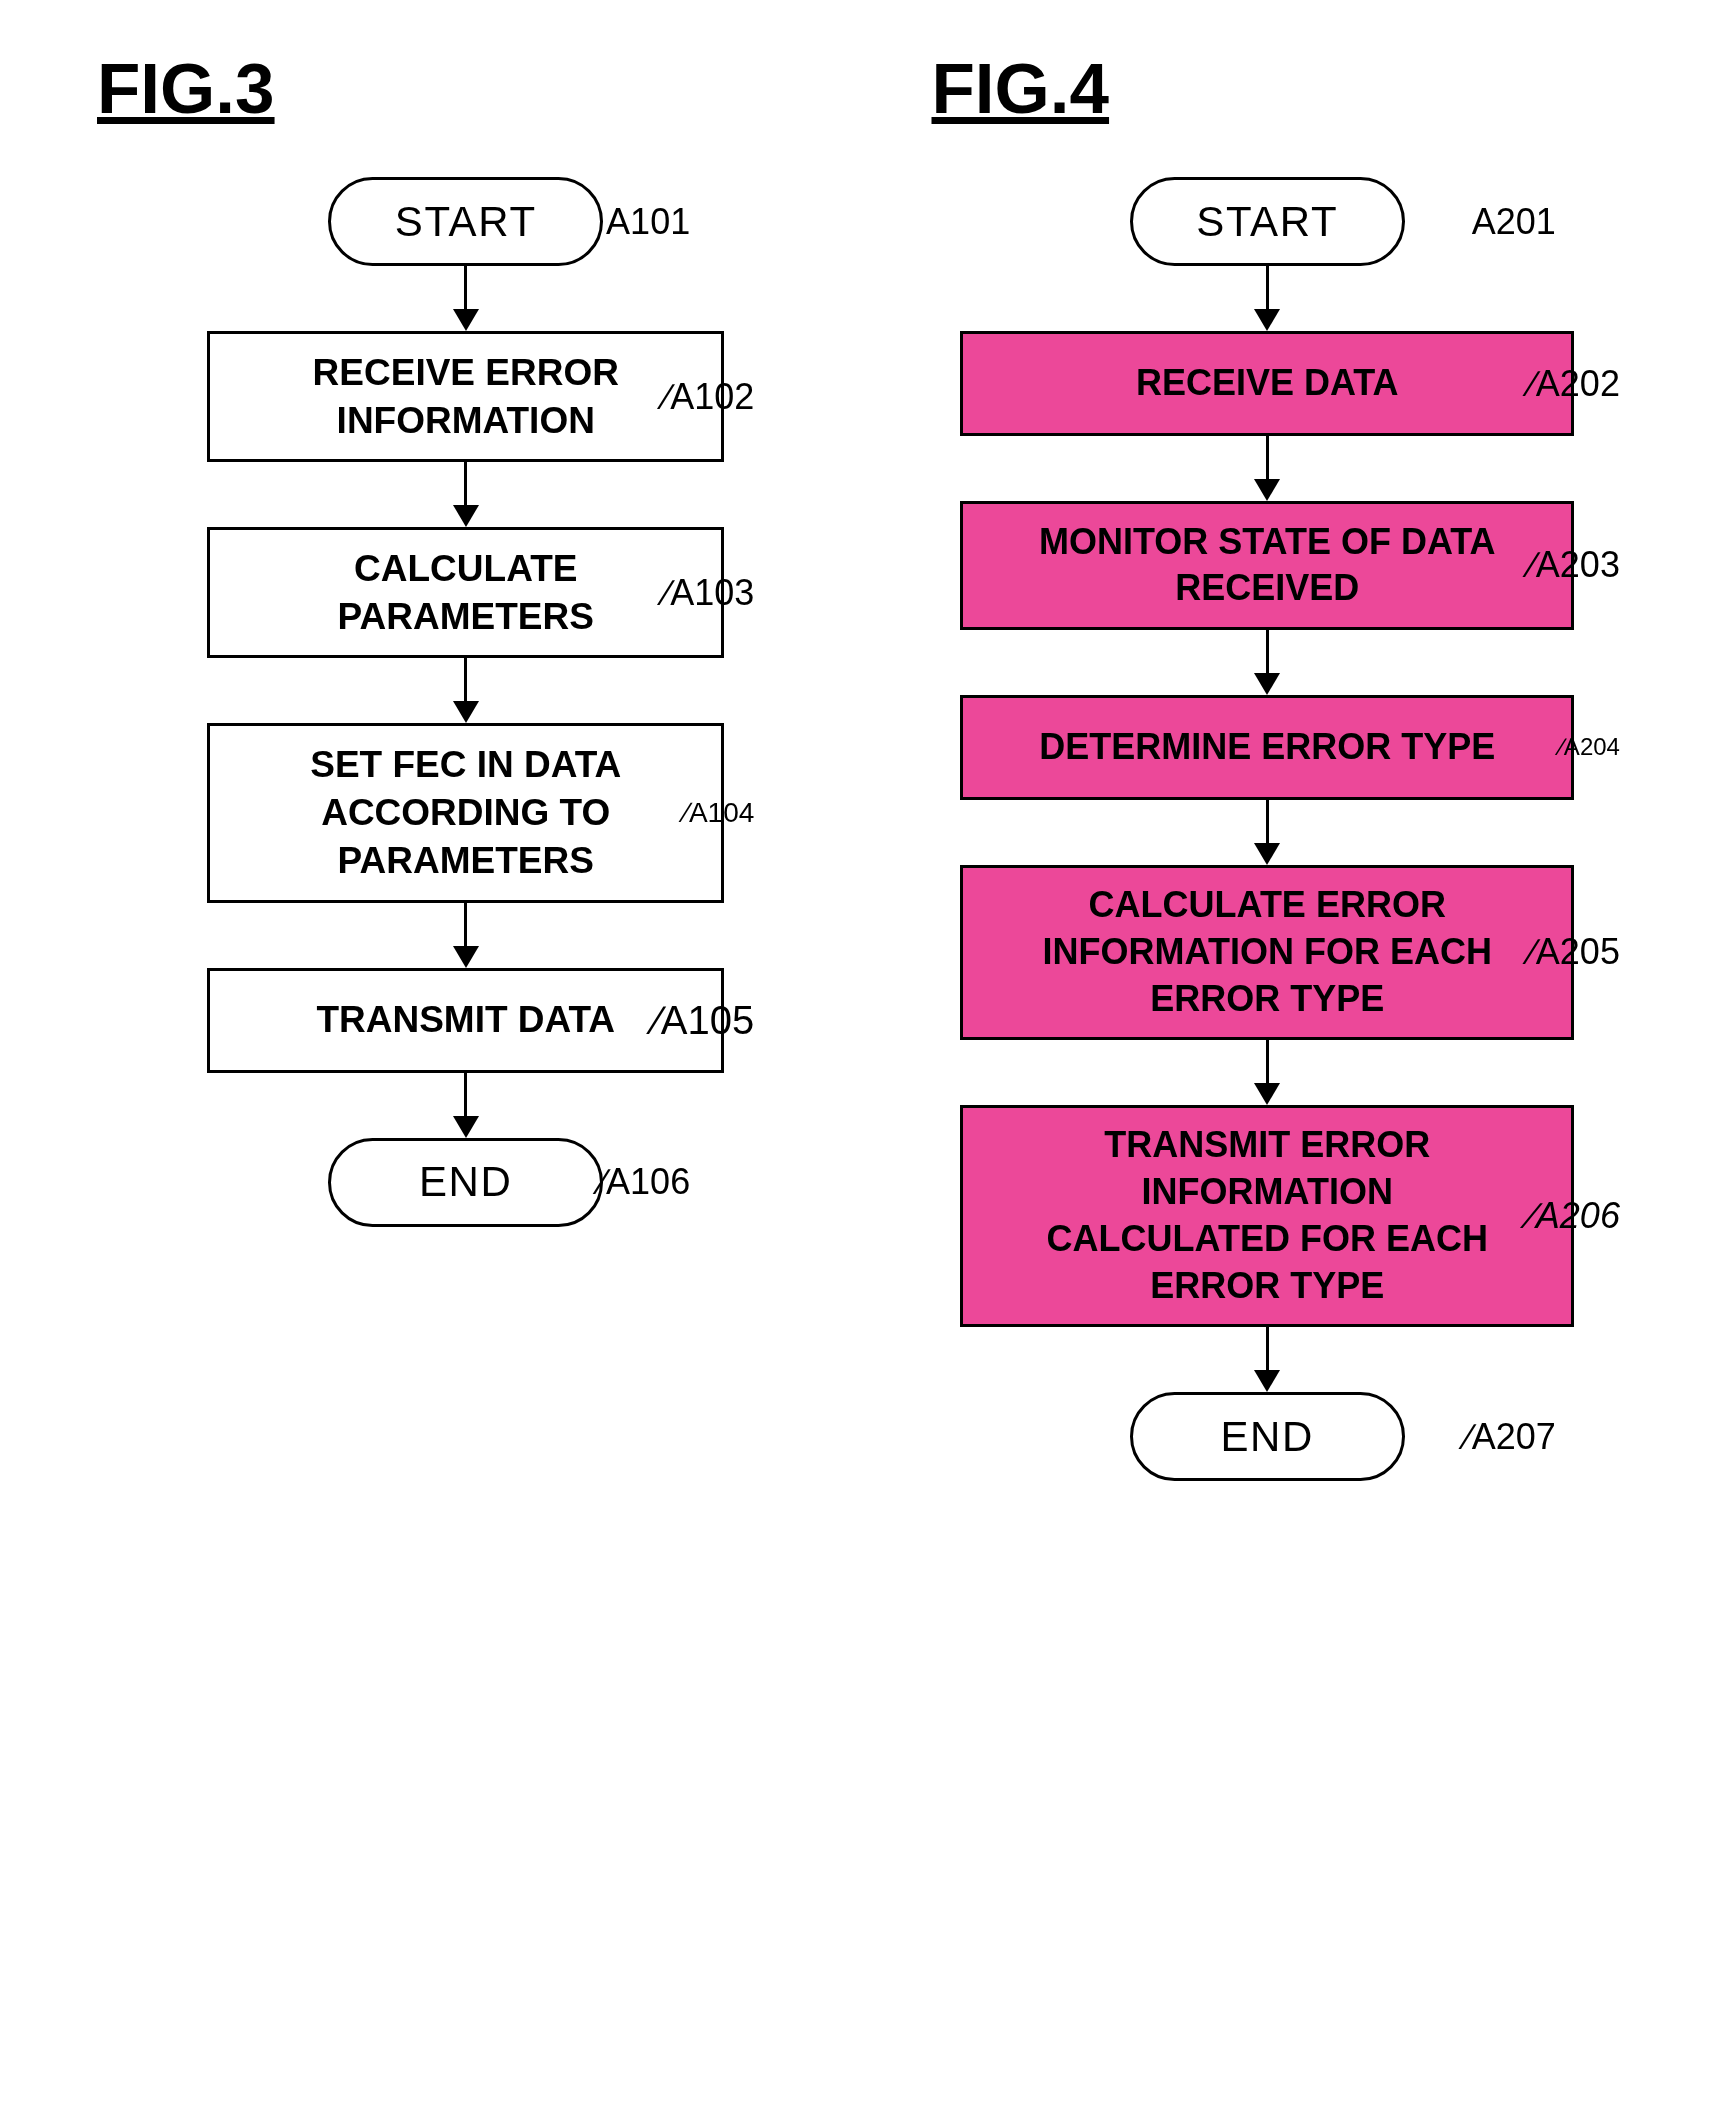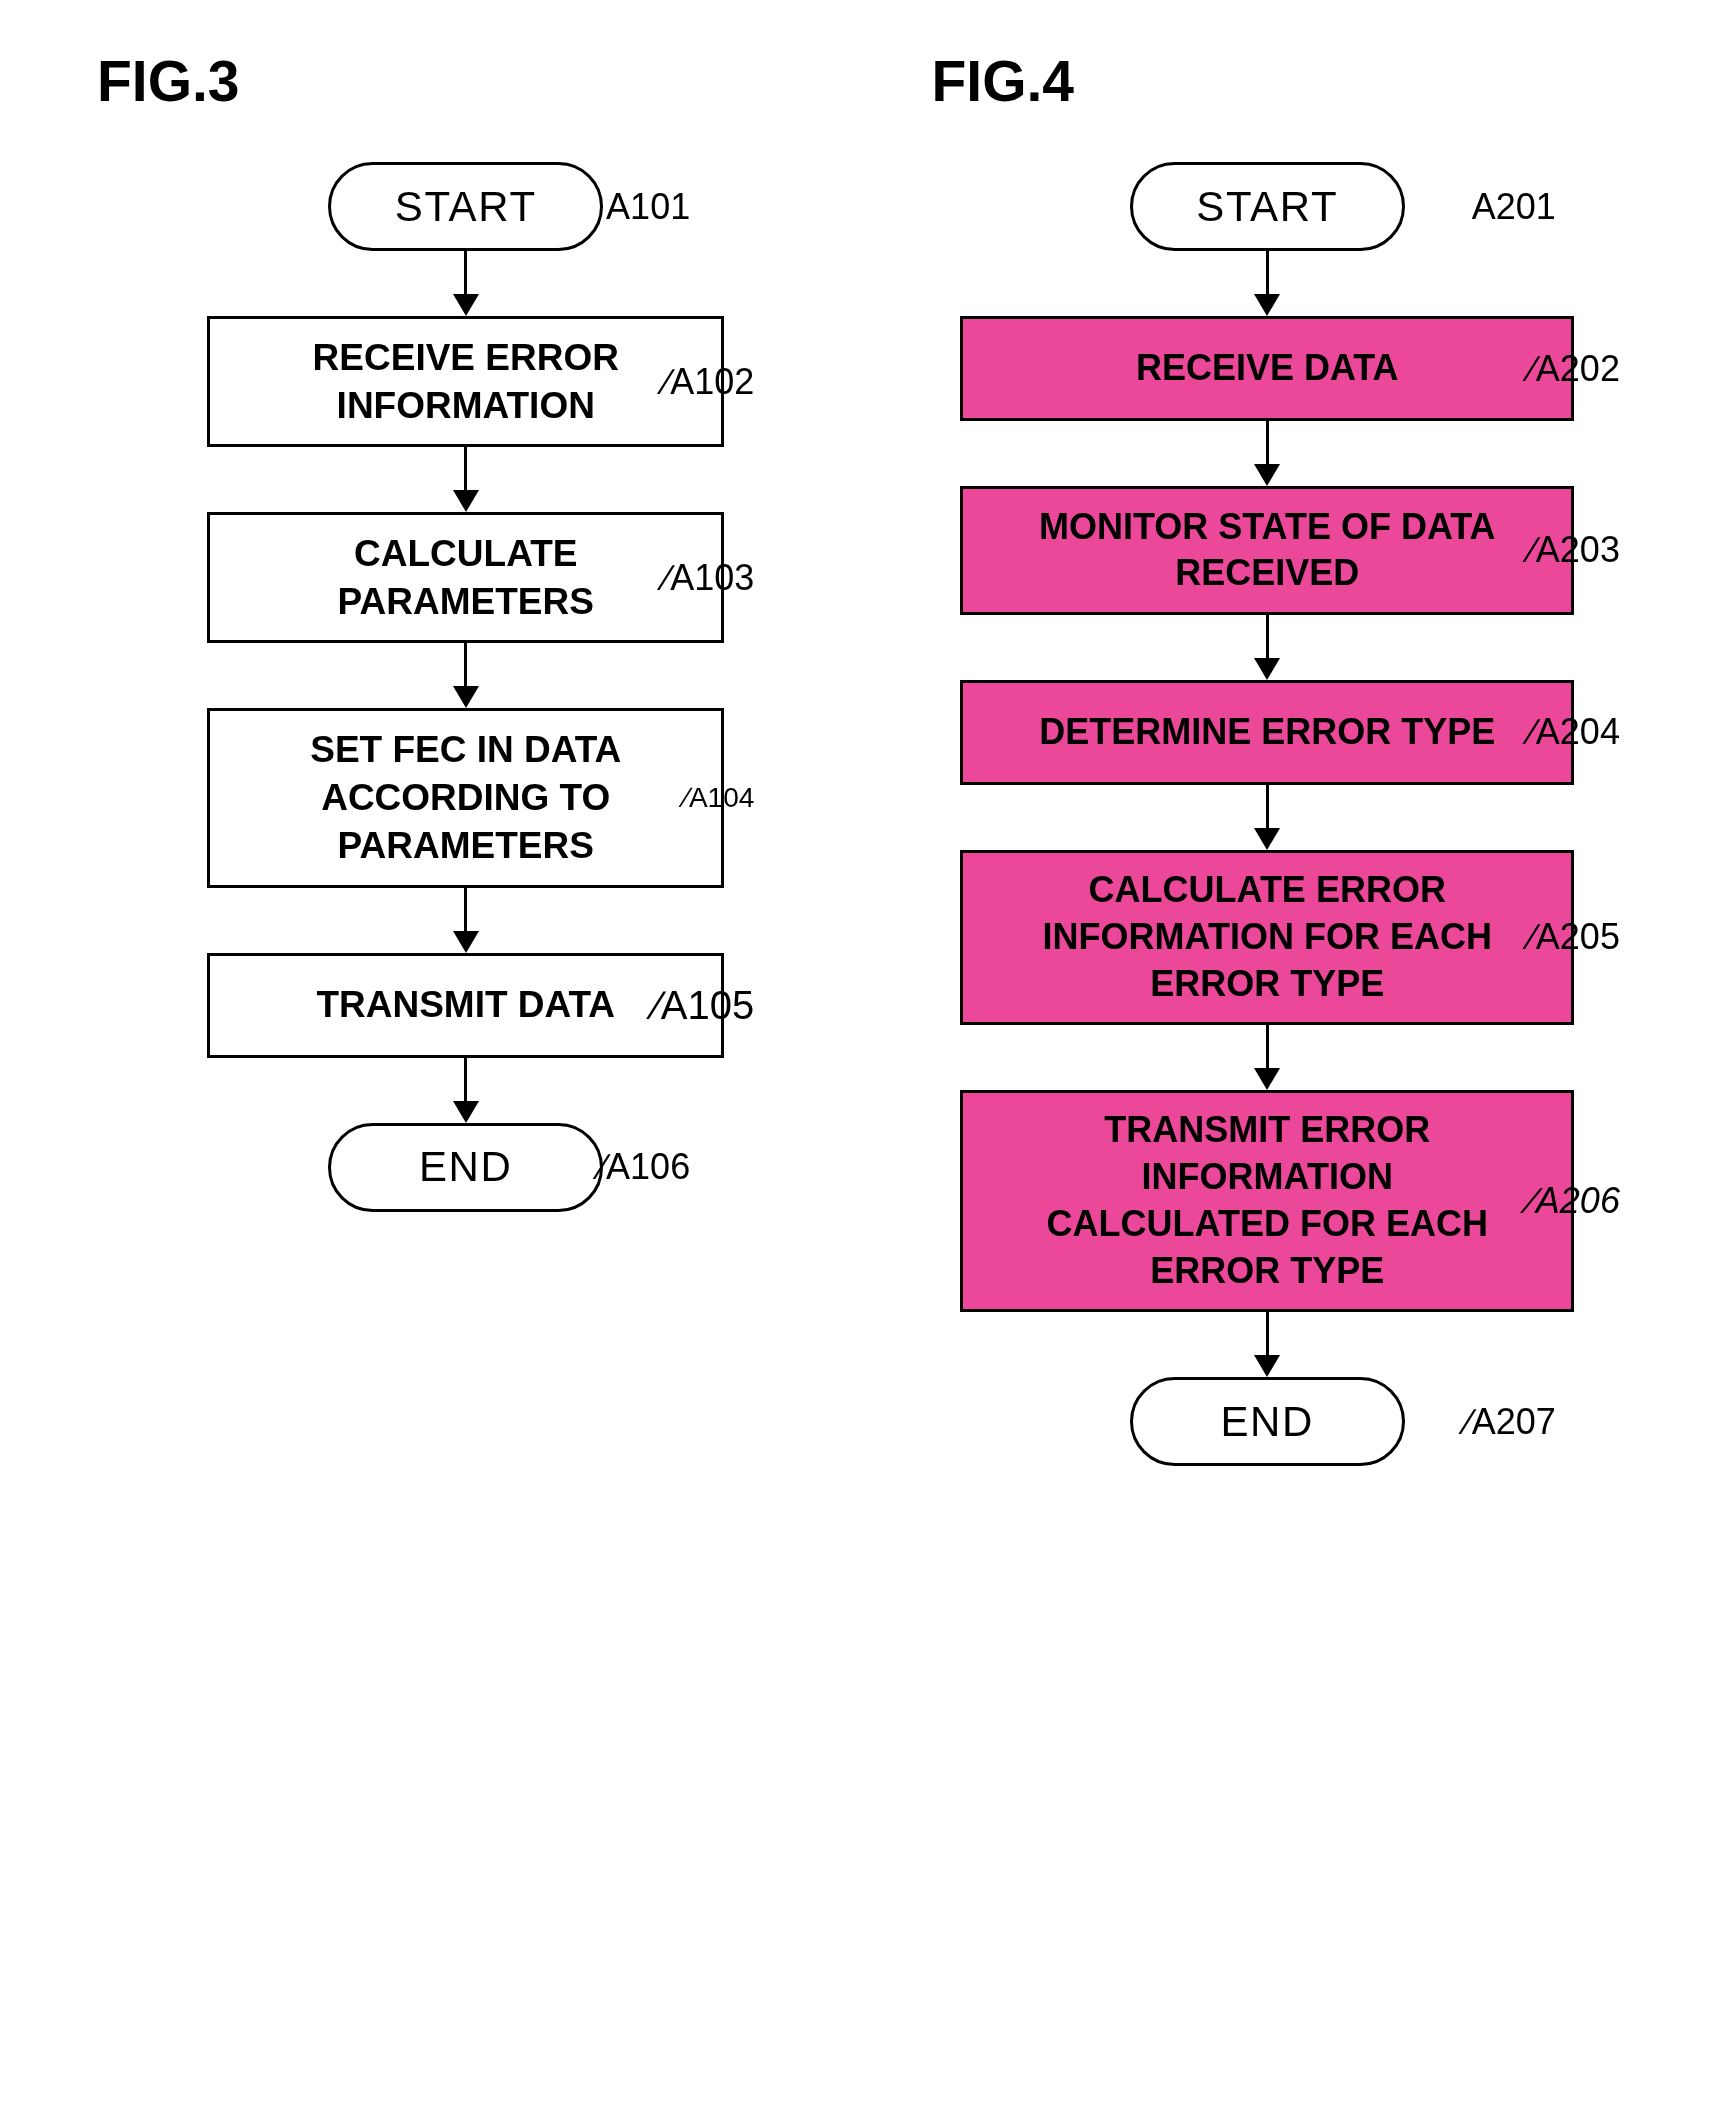--- a/index.html
+++ b/index.html
@@ -21,25 +21,26 @@
       padding: 48px 65px;
     }
     .diagram {
       flex: 1;
       display: flex;
       flex-direction: column;
       align-items: center;
       position: relative;
     }
     .fig-title {
-      font-size: 57px;
+      font-size: 71px;
       font-weight: bold;
       margin-bottom: 48px;
       align-self: flex-start;
       padding-left: 32px;
+      text-decoration: underline;
     }
     .flowchart {
       display: flex;
       flex-direction: column;
       align-items: center;
       position: relative;
       width: 100%;
     }
     .node-wrapper {
       display: flex;
@@ -227,21 +228,21 @@
       </div>
 
       <div class="arrow">
         <div class="arrow-line"></div>
         <div class="arrow-head"></div>
       </div>
 
       <div class="node-wrapper">
         <div style="position:relative; display:flex; align-items:center; width:100%; justify-content:center;">
           <div class="rect-node-wide">DETERMINE ERROR TYPE</div>
-          <span style="position:absolute; right:6%; font-size:36px;">∕A204</span>
+          <span style="position:absolute; right:6%; font-size:24px;">∕A204</span>
         </div>
       </div>
 
       <div class="arrow">
         <div class="arrow-line"></div>
         <div class="arrow-head"></div>
       </div>
 
       <div class="node-wrapper">
         <div style="position:relative; display:flex; align-items:center; width:100%; justify-content:center;">

